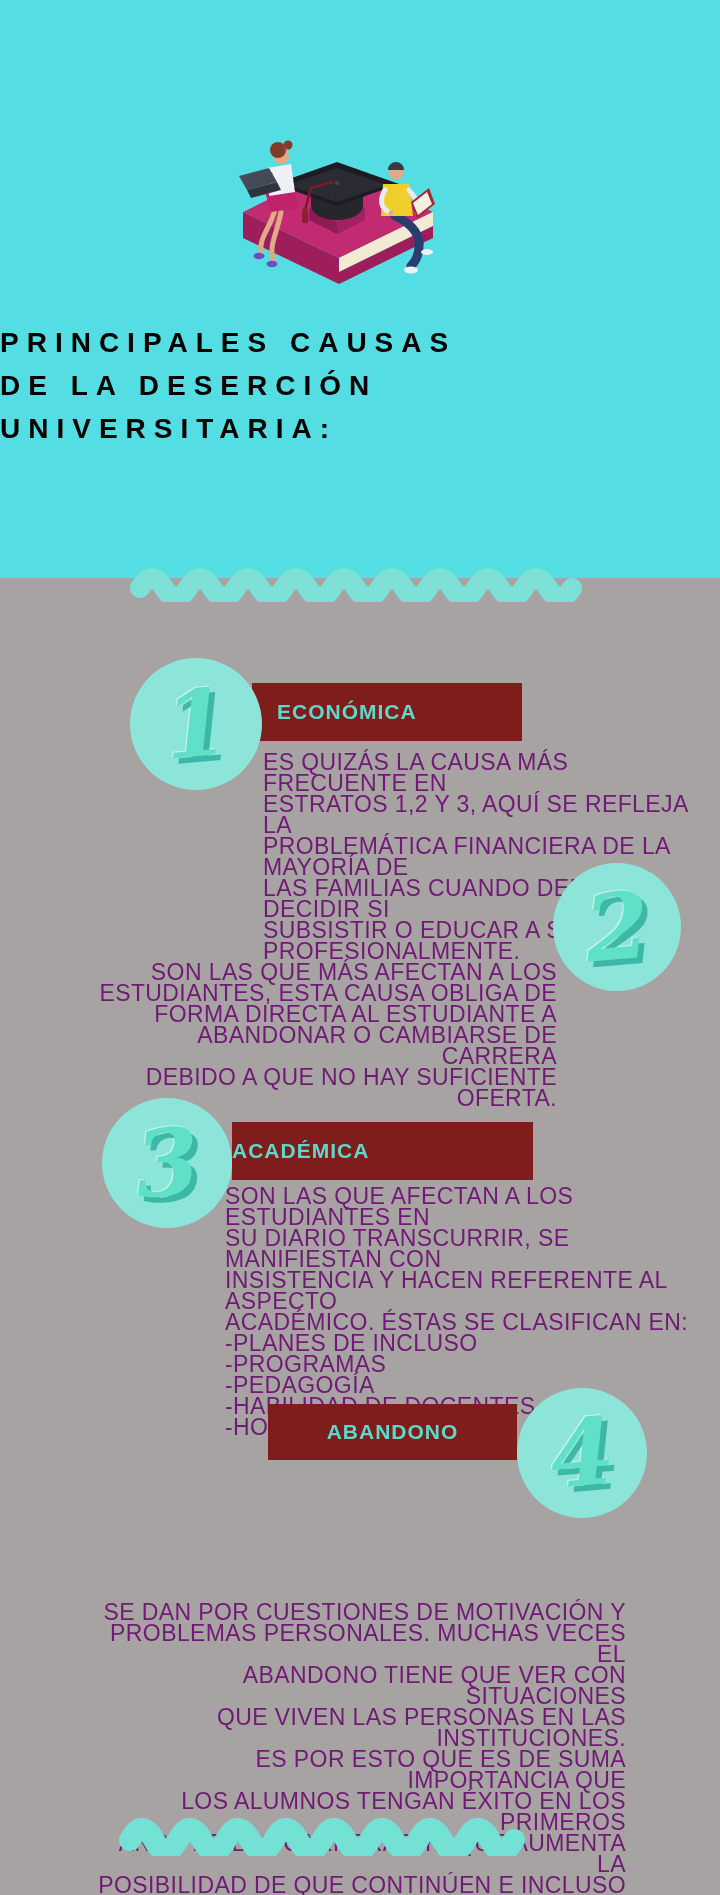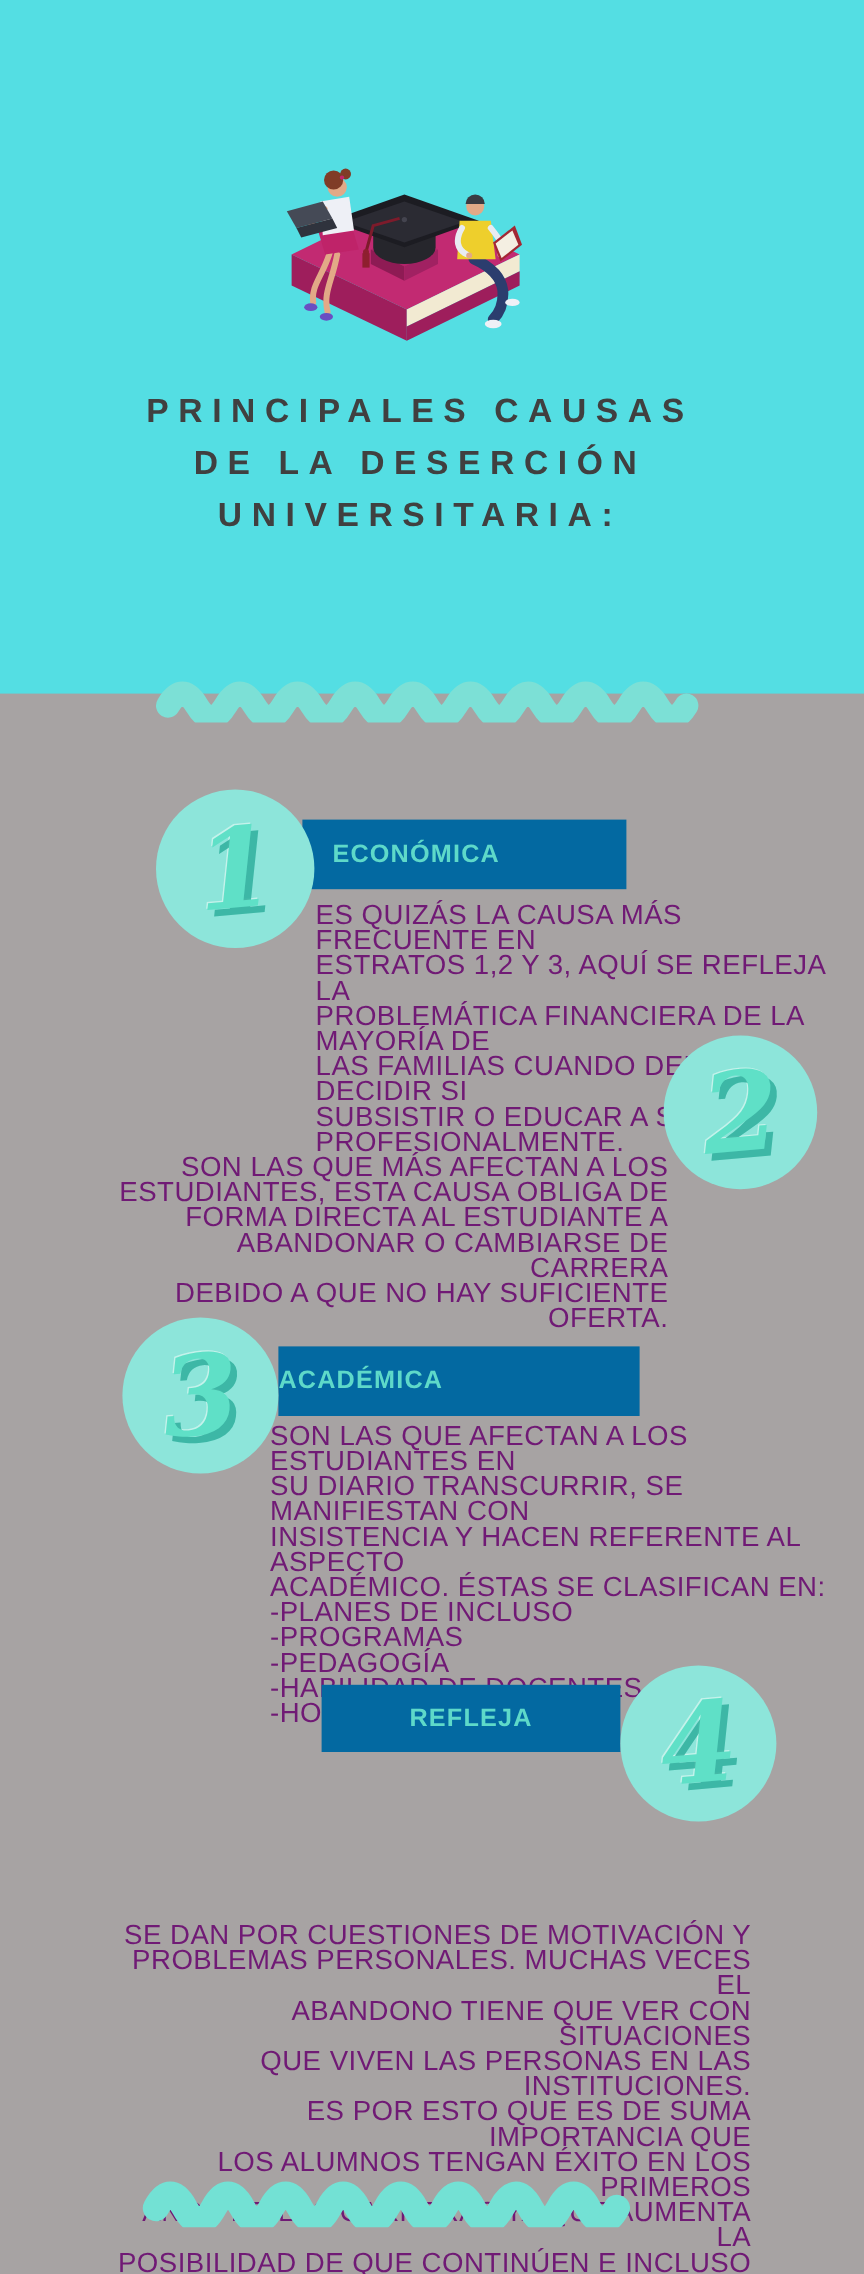--- a/index.html
+++ b/index.html
@@ -12,35 +12,34 @@
   }
   .top-bg{
     position:absolute;left:0;top:0;width:720px;height:578px;
     background:#54dee3;
   }
   .illustration{
     position:absolute;left:215px;top:112px;width:240px;height:180px;
   }
   .main-title{
     position:absolute;left:0;top:321px;width:700px;
-    text-align:center;
-    color:#404040;
+    color:#000000;
     font-size:28px;font-weight:700;
     letter-spacing:8px;line-height:43px;
     white-space:pre-line;
   }
   .wave{position:absolute;}
   .wave path{fill:none;stroke:#7ce0d6;stroke-linecap:round;stroke-linejoin:round;}
   .wave-top{left:128px;top:558px;width:470px;height:44px;}
   .wave-top path{stroke-width:20px;}
   .wave-bottom{left:118px;top:1808px;width:410px;height:48px;}
   .wave-bottom path{stroke-width:22px;stroke:#73e1d4;}
 
   .banner{
-    position:absolute;height:58px;background:#0369a1;
+    position:absolute;height:58px;background:#7f1d1d;
     display:flex;align-items:center;z-index:1;
   }
   .banner-label{
     color:#5ed9c9;font-size:21px;font-weight:700;letter-spacing:1px;
   }
   .badge{
     position:absolute;border-radius:50%;background:#8de5da;
     display:flex;align-items:center;justify-content:center;z-index:2;
   }
   .badge-num{
@@ -183,21 +182,21 @@
 SU DIARIO TRANSCURRIR, SE MANIFIESTAN CON
 INSISTENCIA Y HACEN REFERENTE AL ASPECTO
 ACADÉMICO. ÉSTAS SE CLASIFICAN EN:
 -PLANES DE INCLUSO
 -PROGRAMAS
 -PEDAGOGÍA
 -HABILIDAD DE DOCENTES
 -HORARIOS</div>
 
   <div class="banner s4-banner">
-    <span class="banner-label center-label">REFLEJA</span>
+    <span class="banner-label center-label">ABANDONO</span>
   </div>
   <div class="badge s4-badge">
     <span class="badge-num">4</span>
   </div>
   <div class="body-text align-right s4-body">SE DAN POR CUESTIONES DE MOTIVACIÓN Y
 PROBLEMAS PERSONALES. MUCHAS VECES EL
 ABANDONO TIENE QUE VER CON SITUACIONES
 QUE VIVEN LAS PERSONAS EN LAS INSTITUCIONES.
 ES POR ESTO QUE ES DE SUMA IMPORTANCIA QUE
 LOS ALUMNOS TENGAN ÉXITO EN LOS PRIMEROS

